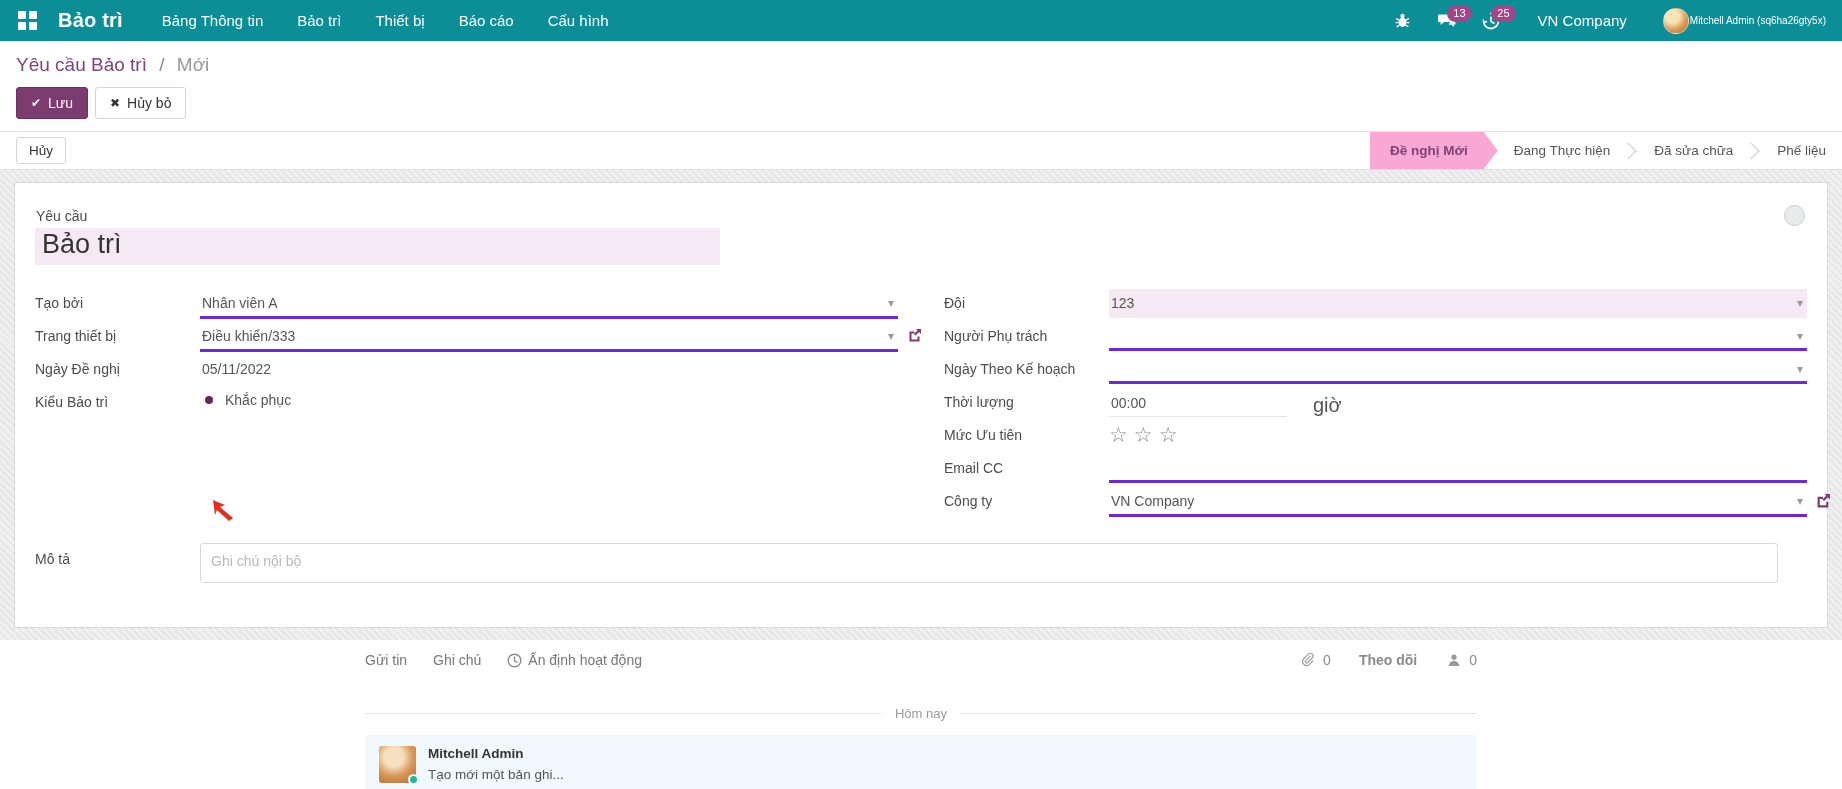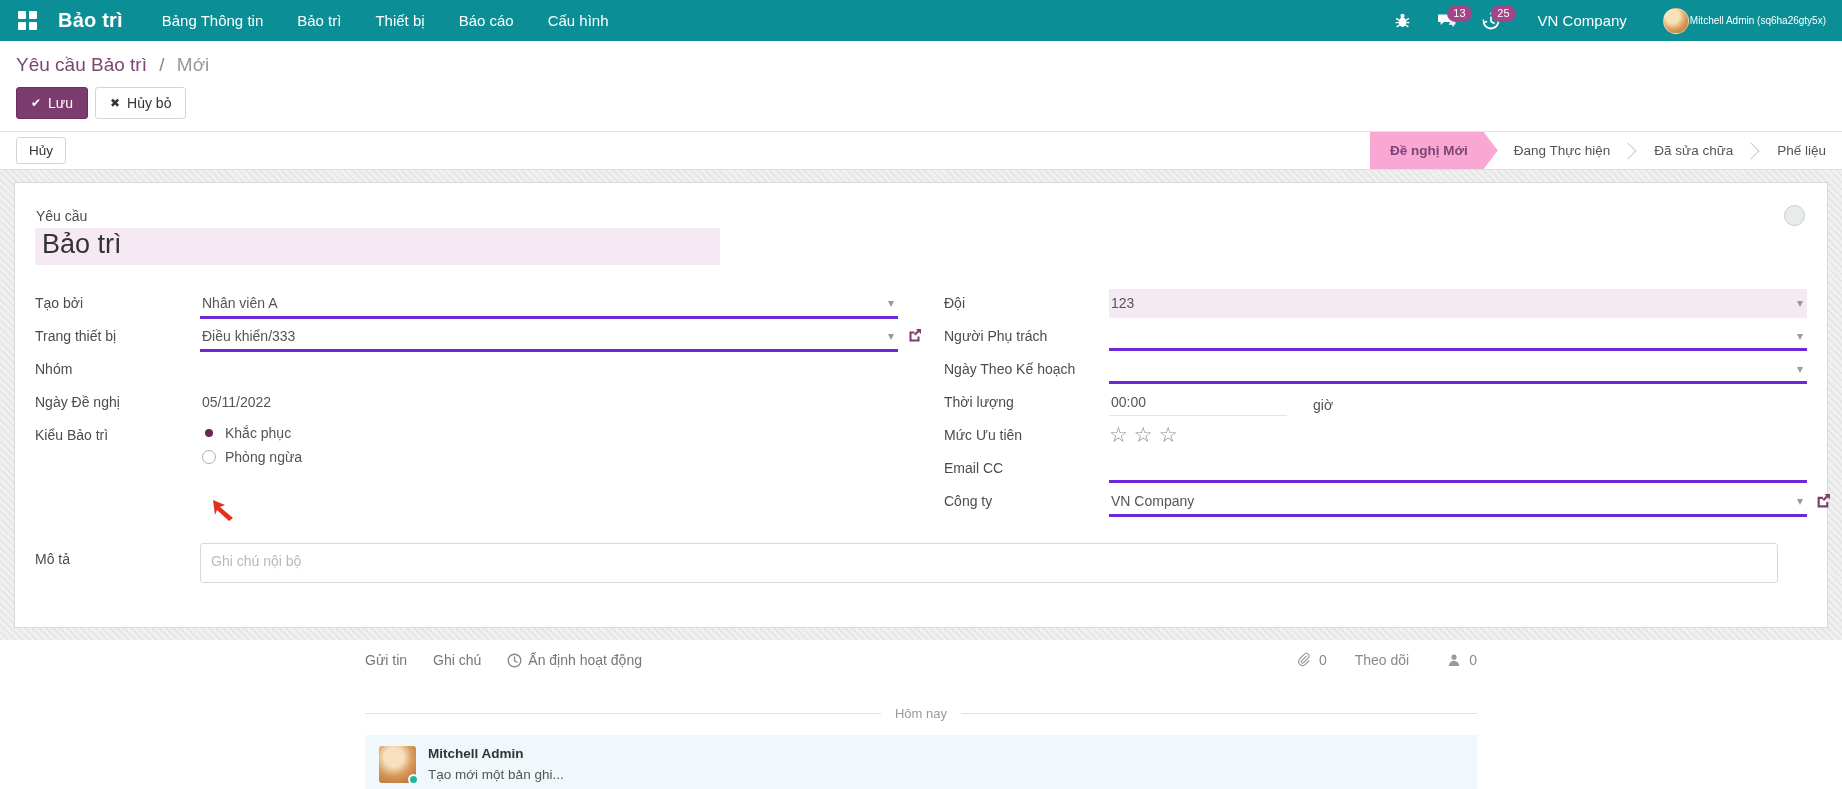--- a/index.html
+++ b/index.html
@@ -73,41 +73,41 @@
   .ext-link{position:absolute; right:-24px; top:6px; cursor:pointer;}
   .link-val{color:#874d69; cursor:pointer;}
   .radio-group{padding-top:4px;}
   .radio-line{display:flex; align-items:center; gap:9px; font-size:14px; color:#555; margin-bottom:8px; cursor:pointer;}
   .radio{width:14px; height:14px; border-radius:50%; border:1px solid #b0b0b0; background:#fff; flex:none; position:relative;}
   .radio.checked{border-color:#fff;}
   .radio.checked::after{content:""; position:absolute; inset:2px; border-radius:50%; background:#63295a;}
   .duration-wrap{display:flex; align-items:center; gap:26px;}
   .duration-input{width:178px; border:none; border-bottom:1px solid #e4e4e4; outline:none; font-size:14px; color:#555;
     padding:6px 2px 5px 2px; font-family:"Liberation Sans","DejaVu Sans",sans-serif;}
-  .uom{font-size:14px; color:#555; padding-top:6px;}
+  .uom{font-size:20px; color:#555; padding-top:6px;}
   .stars{display:flex; gap:6px; padding-top:3px;}
   .star{font-size:21px; color:#8a8a8a; cursor:pointer; line-height:1;}
 
   .desc-row{display:flex; margin-top:23px;}
   .desc-row .field-label{width:165px; flex:none; padding-top:8px;}
   .desc-textarea{flex:1; max-width:1578px; height:40px; border:1px solid #d8d8d8; border-radius:3px;
     font-size:14px; color:#555; padding:9px 10px; resize:none; outline:none;
     font-family:"Liberation Sans","DejaVu Sans",sans-serif;}
   .desc-textarea::placeholder{color:#b9b9b9;}
 
   .red-arrow{position:absolute; left:196px; top:315px; pointer-events:none;}
 
   
   .chatter{background:#fff; height:307px; padding-top:12px;}
   .chatter-col{width:1112px; margin:0 auto;}
   .chatter-bar{display:flex; align-items:center; font-size:14px; color:#777;text-align:center;}
   .chatter-link{margin-right:26px; cursor:pointer; display:flex; align-items:center; gap:6px;}
   .chatter-right{margin-left:auto; display:flex; align-items:center; gap:8px; color:#8a8a8a;}
   .chatter-right .count{font-size:14px;}
-  .chatter-right .follow{margin:0 30px 0 20px; cursor:pointer;}
+  .chatter-right .follow{margin:0 22px 0 20px; cursor:pointer;font-weight:bold;}
   .date-divider{display:flex; align-items:center; gap:14px; color:#999; font-size:13px; margin:38px 0 14px 0;}
   .date-divider::before,.date-divider::after{content:""; flex:1; border-top:1px solid #e2e2e2;}
   .message{background:#f1f8fb; display:flex; gap:12px; padding:11px 14px;}
   .msg-avatar{position:relative; width:37px; height:37px; flex:none;}
   .msg-avatar .pic{width:37px; height:37px; border-radius:3px;
     background:radial-gradient(circle at 40% 30%, #f6e0c0 0 28%, #d9995b 55%, #aa6a35 100%);}
   .status-dot{position:absolute; right:-3px; bottom:-2px; width:11px; height:11px; border-radius:50%;
     background:#21b799; border:2px solid #f1f8fb;}
   .msg-author{font-size:13.5px; font-weight:bold; color:#333;}
   .msg-body{font-size:13.5px; color:#555; margin-top:6px;}
@@ -218,41 +218,31 @@
             <span class="caret">▾</span>
             <span class="ext-link">
               <svg width="14" height="14" viewBox="0 0 14 14">
                 <path d="M1.5 3.5h5v2h-3v6h6v-3h2v5h-10z" fill="#7d3c6f"></path>
                 <path d="M8 1h5v5l-2-2-3.5 3.5L6 6l3.5-3.5z" fill="#7d3c6f"></path>
               </svg>
             </span>
           </div>
         </div>
         <div class="frow">
-          <label class="field-label">Nhóm</label>
-          <div class="fval">
-            <span></span>
-          </div>
-        </div>
-        <div class="frow">
           <label class="field-label">Ngày Đề nghị</label>
           <div class="fval">
             <span>05/11/2022</span>
           </div>
         </div>
         <div class="frow">
           <label class="field-label">Kiểu Bảo trì</label>
           <div class="fval radio-group">
             <div class="radio-line">
               <span class="radio checked"></span>
               <span>Khắc phục</span>
-            </div>
-            <div class="radio-line">
-              <span class="radio"></span>
-              <span>Phòng ngừa</span>
             </div>
           </div>
         </div>
       </div>
 
       <div>
         <div class="frow">
           <label class="field-label">Đội</label>
           <div class="fval highlight">
             <span>123</span>

